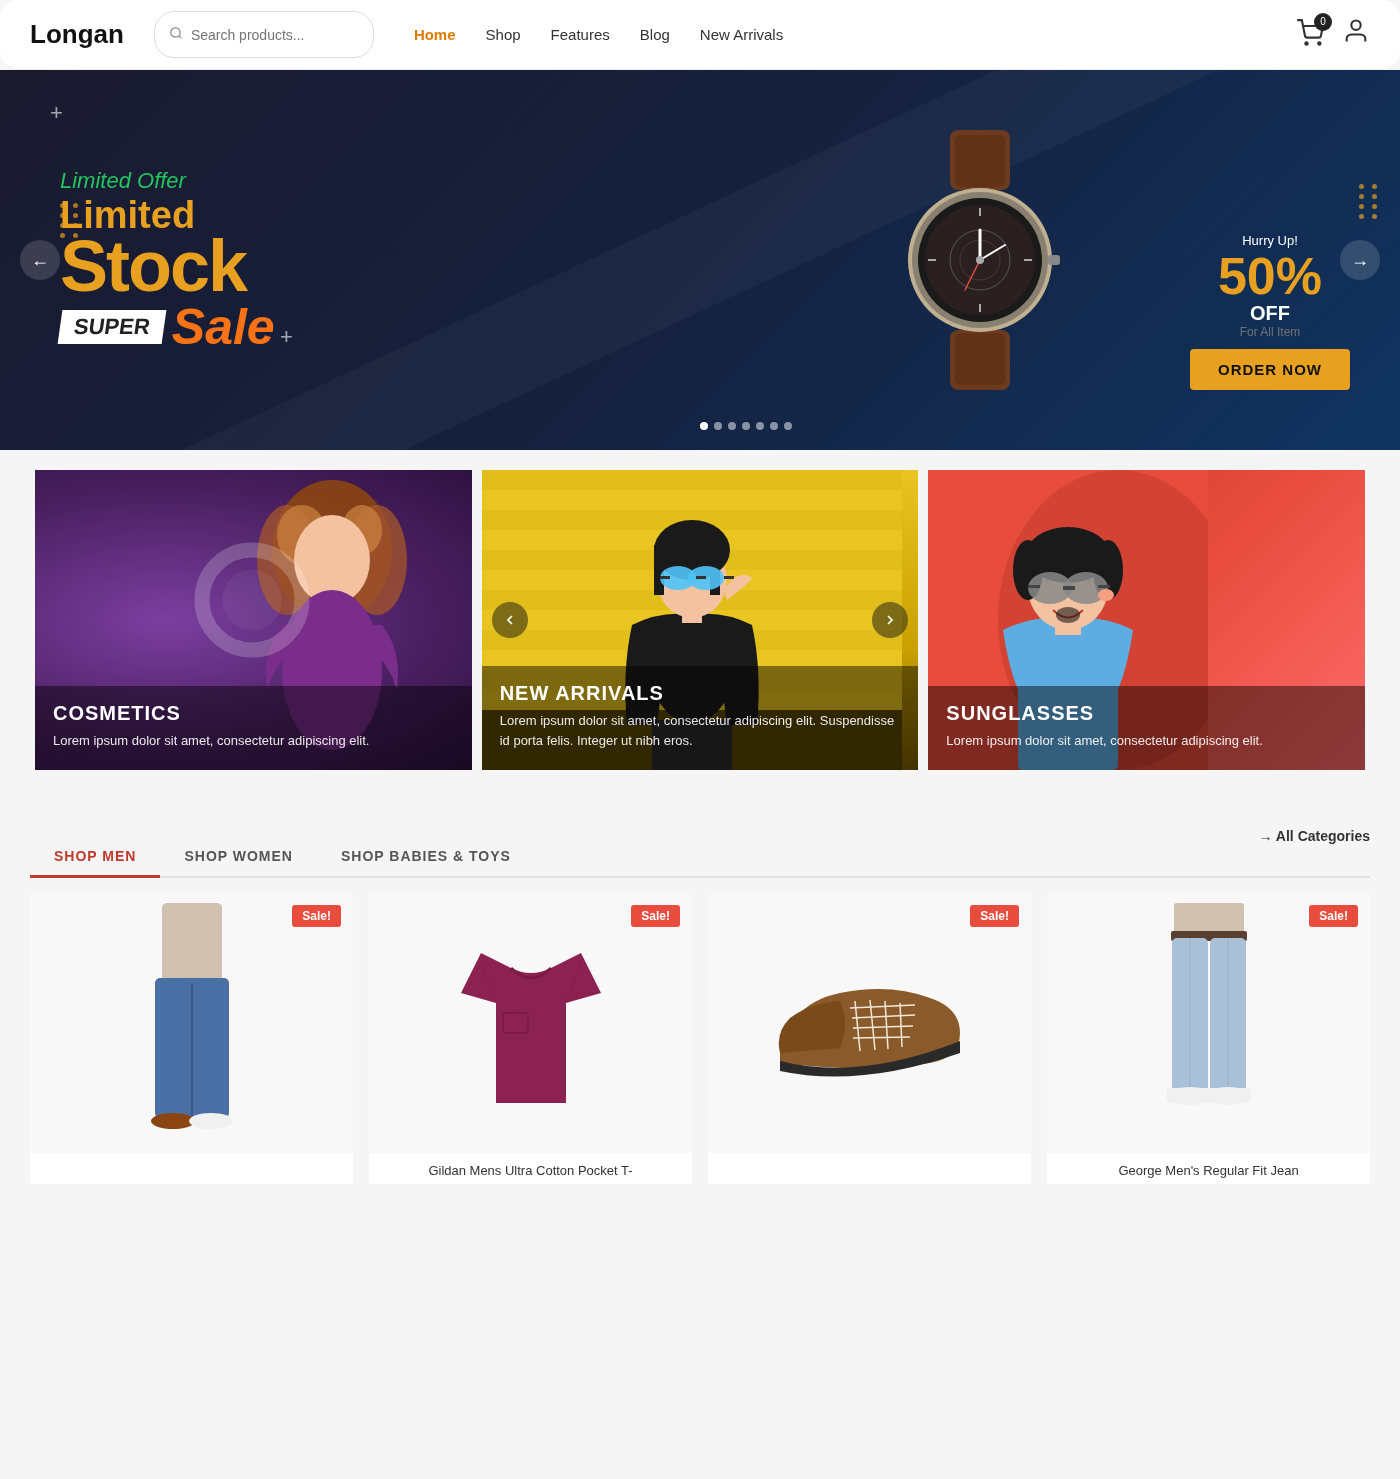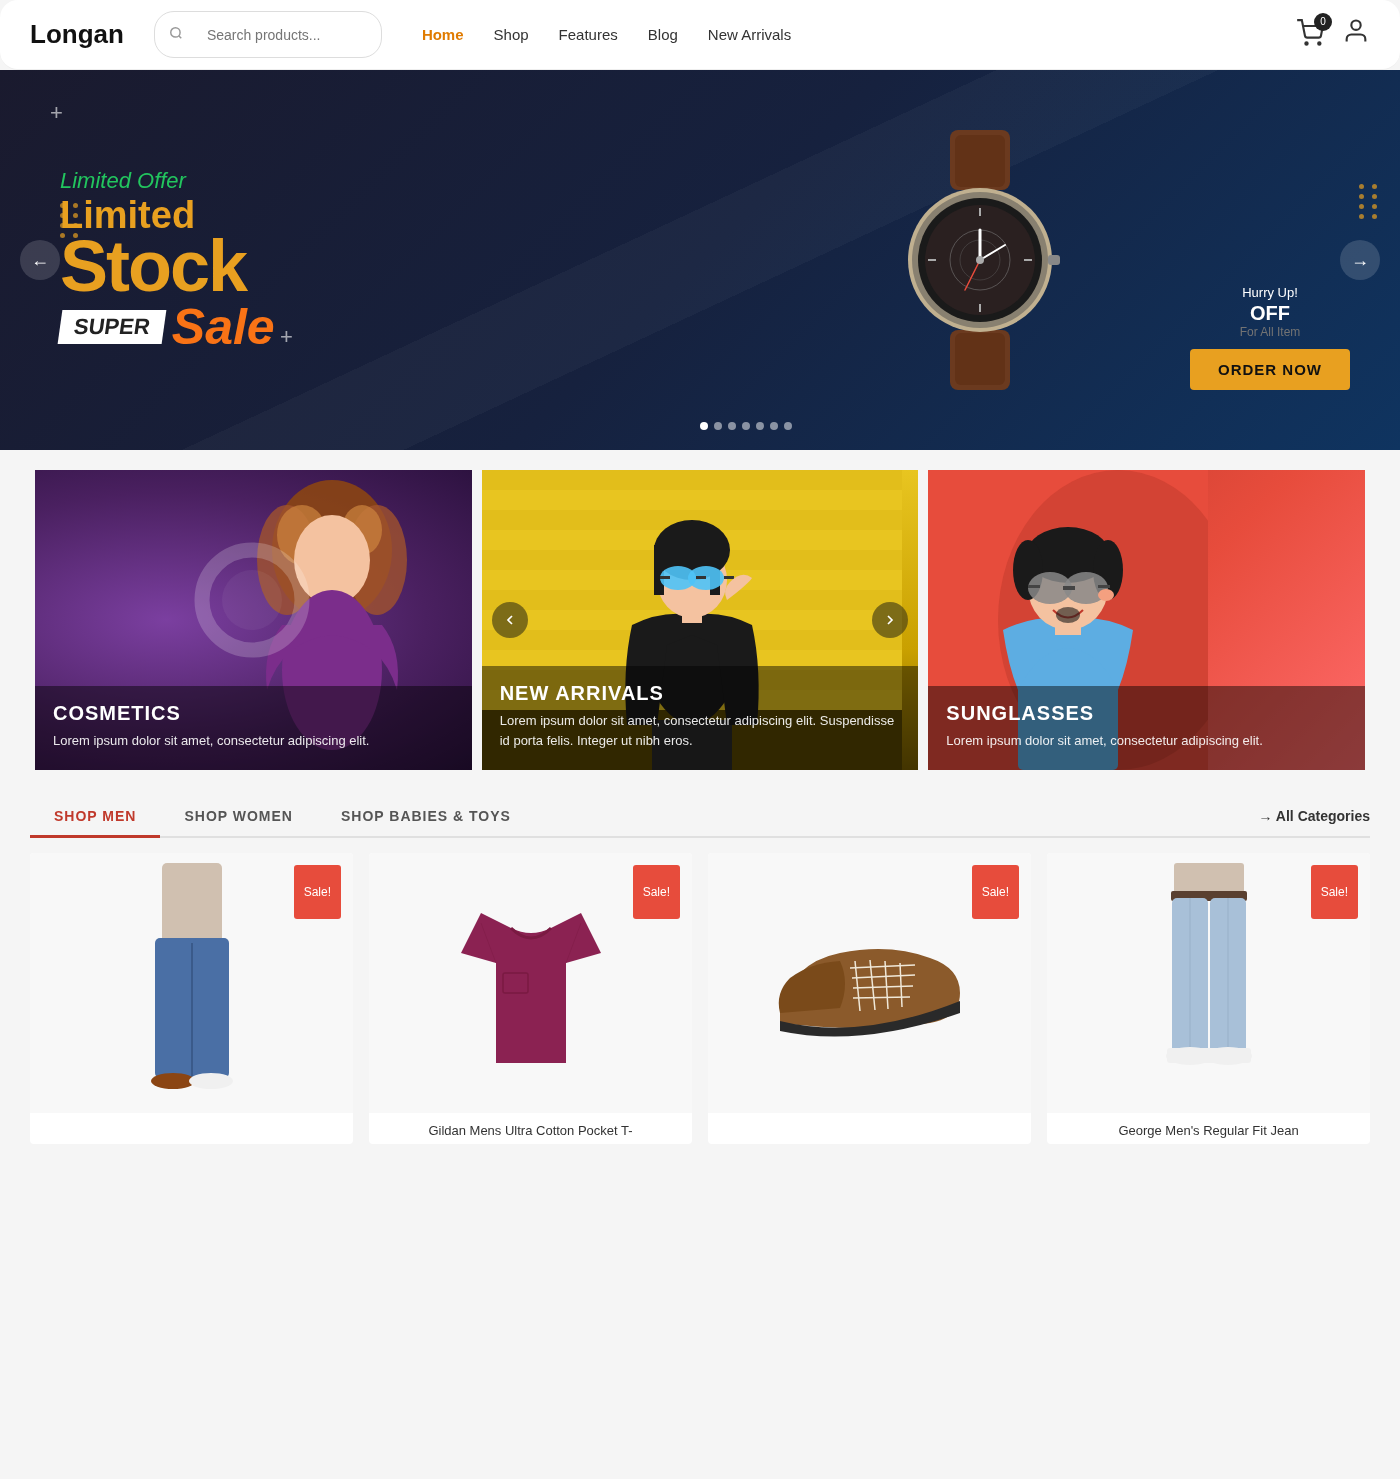--- a/index.html
+++ b/index.html
@@ -22,21 +22,21 @@
       color: #111;
       white-space: nowrap;
       margin-right: 10px;
     }
     .search-bar {
       display: flex;
       align-items: center;
       border: 1px solid #ddd;
       border-radius: 20px;
       padding: 14px 14px;
-      gap: 24px;
+      gap: 8px;
       min-width: 220px;
     }
     .search-icon-svg { color: #999; font-size: 14px; }
     .search-input {
       border: none;
       outline: none;
       font-size: 14px;
       color: #888;
       width: 160px;
       background: transparent;
@@ -359,20 +359,21 @@
       font-size: 14px;
       font-weight: 700;
       color: #555;
       text-transform: uppercase;
       letter-spacing: 1px;
       padding: 8px 24px 12px;
       cursor: pointer;
       border: none;
       background: none;
       position: relative;
+      margin-top: 40px;
     }
     .shop-tab.active {
       color: #c0392b;
     }
     .shop-tab.active::after {
       content: '';
       position: absolute;
       bottom: -2px;
       left: 0;
       right: 0;
@@ -413,22 +414,22 @@
       justify-content: center;
       overflow: hidden;
     }
     .sale-badge {
       position: absolute;
       top: 12px;
       right: 12px;
       background: #e74c3c;
       color: #fff;
       font-size: 12px;
-      font-weight: 400;
-      padding: 20px 10px;
+      font-weight: 700;
+      padding: 4px 10px;
       border-radius: 3px;
       z-index: 2;
     }
     .product-name {
       padding: 10px 12px 6px;
       font-size: 13px;
       color: #333;
       font-weight: 500;
       text-align: center;
     }
@@ -585,20 +586,21 @@
       <line x1="100" y1="130" x2="85" y2="160" stroke="#e74c3c" stroke-width="1.5" stroke-linecap="round"></line>
 
       <circle cx="100" cy="130" r="4" fill="#aaa"></circle>
 
       <rect x="168" y="125" width="12" height="10" rx="3" fill="#888"></rect>
     </svg>
   </div>
 
   <div class="hero-offer-right">
     <div class="hurry-up">Hurry Up!</div>
+    <div class="fifty-pct">50%</div>
     <div class="off-text">OFF</div>
     <div class="for-all">For All Item</div>
     <button class="order-btn">ORDER NOW</button>
   </div>
 
   <button class="hero-arrow-left">
     <span>←</span>
   </button>
   <button class="hero-arrow-right">
     <span>→</span>

